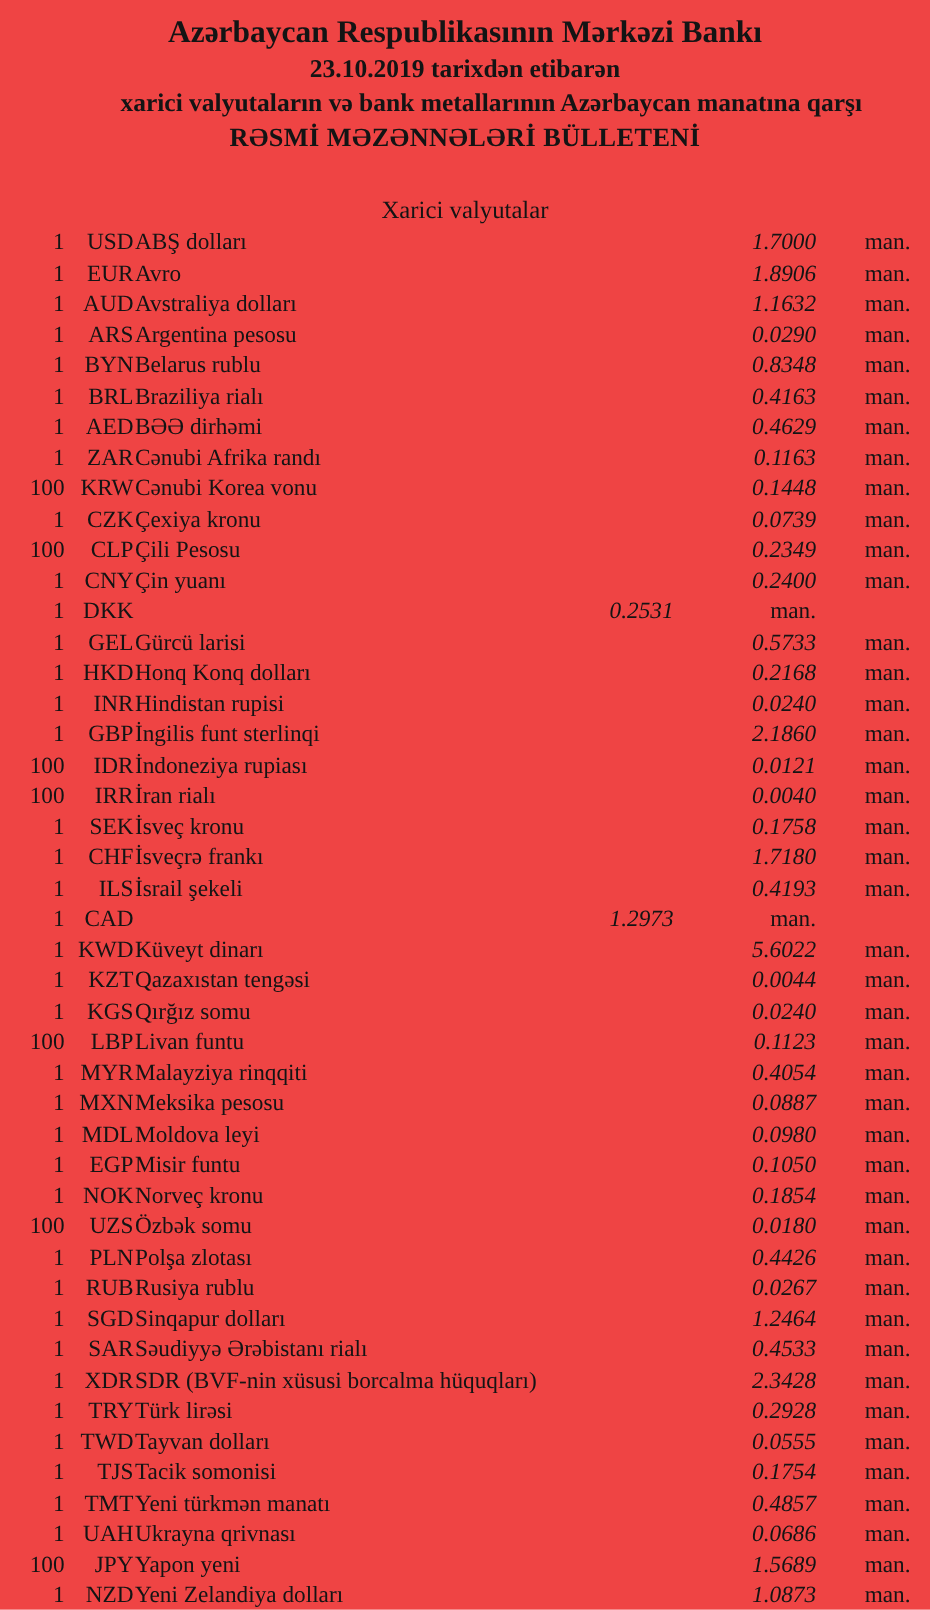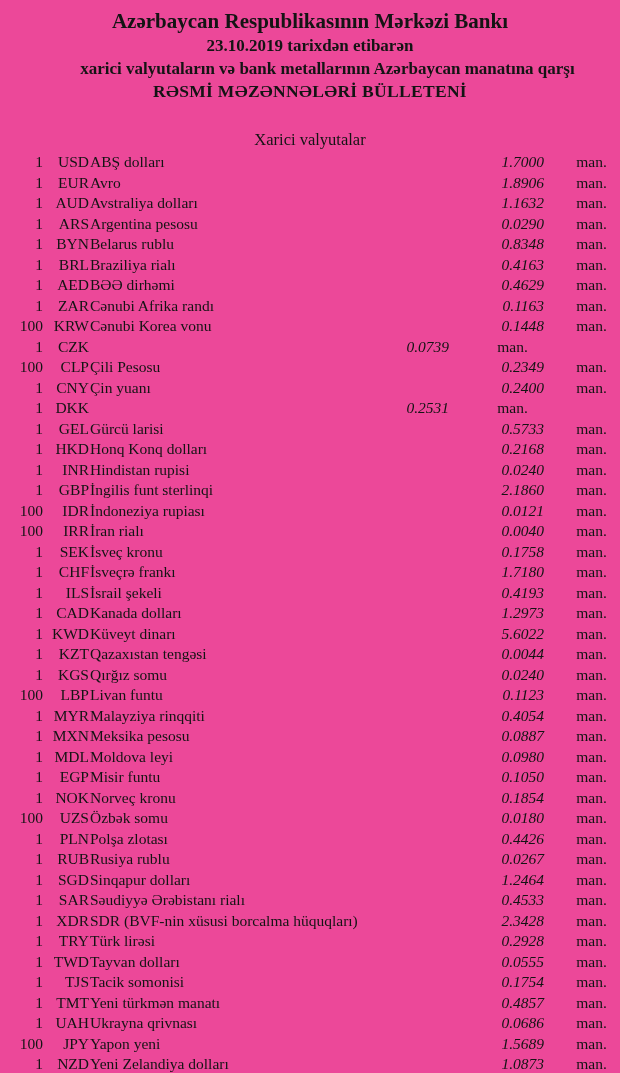--- a/index.html
+++ b/index.html
@@ -7,21 +7,21 @@
     width: 620px;
     height: 1073px;
     background: #fdfdfd;
     color: #141414;
     font-family: "Liberation Serif", serif;
     overflow: hidden;
   }
   .page {
     width: 620px;
     height: 1073px;
-    background: #ec4899;
+    background: #ef4444;
   }
   .doc-header { text-align: center; }
   .bank-name {
     padding-top: 8px;
     font-size: 21px;
     font-weight: bold;
     line-height: 27px;
   }
   .date-line {
     font-size: 17px;
@@ -53,21 +53,21 @@
     grid-template-columns: 43px 46px 1fr 95px 63px;
     height: 20.5px;
     line-height: 20.5px;
     font-size: 15.5px;
     padding-right: 13px;
   }
   .qty  { text-align: right; }
   .code { text-align: right; }
   .name { text-align: left; padding-left: 1px; white-space: nowrap; overflow: hidden; }
   .rate { text-align: right; font-weight: normal; font-style: italic; }
-  .unit { text-align: center; padding-left: 32px; }
+  .unit { text-align: right; padding-left: 32px; }
 </style>
 </head>
 <body>
 
 <div class="page">
 
   <div class="doc-header">
     <div class="bank-name">Azərbaycan Respublikasının Mərkəzi Bankı</div>
     <div class="date-line">23.10.2019 tarixdən etibarən</div>
     <div class="subject-line">xarici valyutaların və bank metallarının Azərbaycan manatına qarşı</div>
@@ -145,20 +145,21 @@
     <span class="qty">100</span>
     <span class="code">KRW</span>
     <span class="name">Cənubi Korea vonu</span>
     <span class="rate">0.1448</span>
     <span class="unit">man.</span>
   </div>
 
   <div class="row">
     <span class="qty">1</span>
     <span class="code">CZK</span>
+    <span class="name">Çexiya kronu</span>
     <span class="rate">0.0739</span>
     <span class="unit">man.</span>
   </div>
 
   <div class="row">
     <span class="qty">100</span>
     <span class="code">CLP</span>
     <span class="name">Çili Pesosu</span>
     <span class="rate">0.2349</span>
     <span class="unit">man.</span>
@@ -247,21 +248,20 @@
     <span class="qty">1</span>
     <span class="code">ILS</span>
     <span class="name">İsrail şekeli</span>
     <span class="rate">0.4193</span>
     <span class="unit">man.</span>
   </div>
 
   <div class="row">
     <span class="qty">1</span>
     <span class="code">CAD</span>
-    <span class="name">Kanada dolları</span>
     <span class="rate">1.2973</span>
     <span class="unit">man.</span>
   </div>
 
   <div class="row">
     <span class="qty">1</span>
     <span class="code">KWD</span>
     <span class="name">Küveyt dinarı</span>
     <span class="rate">5.6022</span>
     <span class="unit">man.</span>

